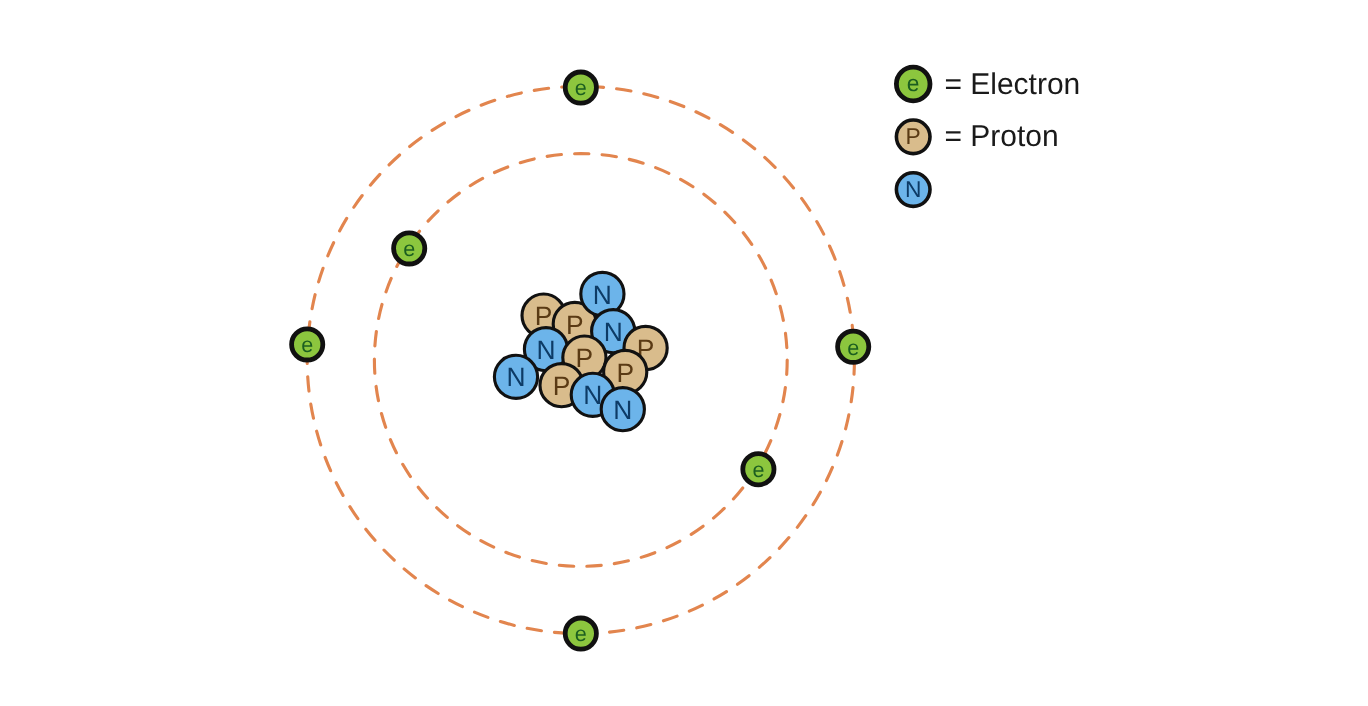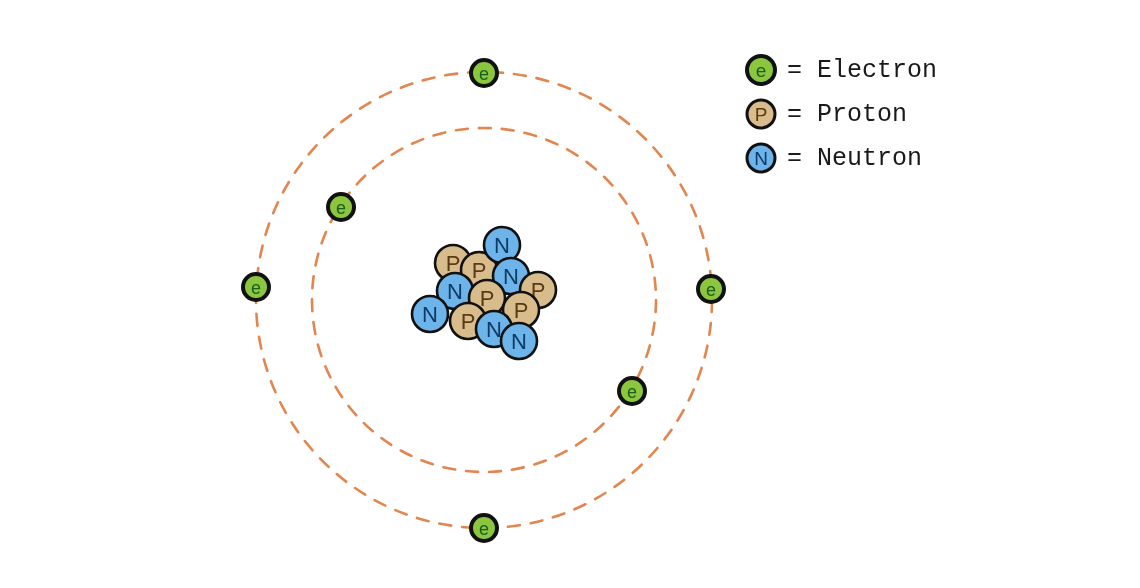--- a/index.html
+++ b/index.html
@@ -43,21 +43,21 @@
     height: 34px;
     flex: 0 0 34px;
     display: block;
   }
   .legend-text {
     font-size: 25px;
     color: #1a1a1a;
     line-height: 1;
     margin-left: 9px;
     white-space: nowrap;
-    font-family: Liberation Mono, monospace;
+    font-family: Liberation Sans, sans-serif;
   }
 </style>
 </head>
 <body>
 
 <div id="stage">
 
   <svg id="atom-svg" viewBox="0 0 1140 588">
     <g id="orbits-group">
         <circle cx="484" cy="300" r="228" fill="none" stroke="#E2854E" stroke-width="2.6" stroke-dasharray="12 11" stroke-linecap="round"></circle>
@@ -154,17 +154,16 @@
           <circle cx="17" cy="17" r="14" fill="#D9BC8C" stroke="#111111" stroke-width="3"></circle>
           <text x="17" y="17.5" text-anchor="middle" dominant-baseline="central" font-family="&quot;Liberation Sans&quot;, sans-serif" font-size="19" fill="#5a3a14">P</text>
         </svg>
         <span class="legend-text">= Proton</span>
       </div>
       <div class="legend-row">
         <svg class="legend-swatch" viewBox="0 0 34 34">
           <circle cx="17" cy="17" r="14" fill="#6CB4EA" stroke="#111111" stroke-width="3"></circle>
           <text x="17" y="17.5" text-anchor="middle" dominant-baseline="central" font-family="&quot;Liberation Sans&quot;, sans-serif" font-size="19" fill="#0d3b66">N</text>
         </svg>
-        <span class="legend-text">= Neutron</span>
       </div>
     </div>
 
 </div>
 
 </body></html>

